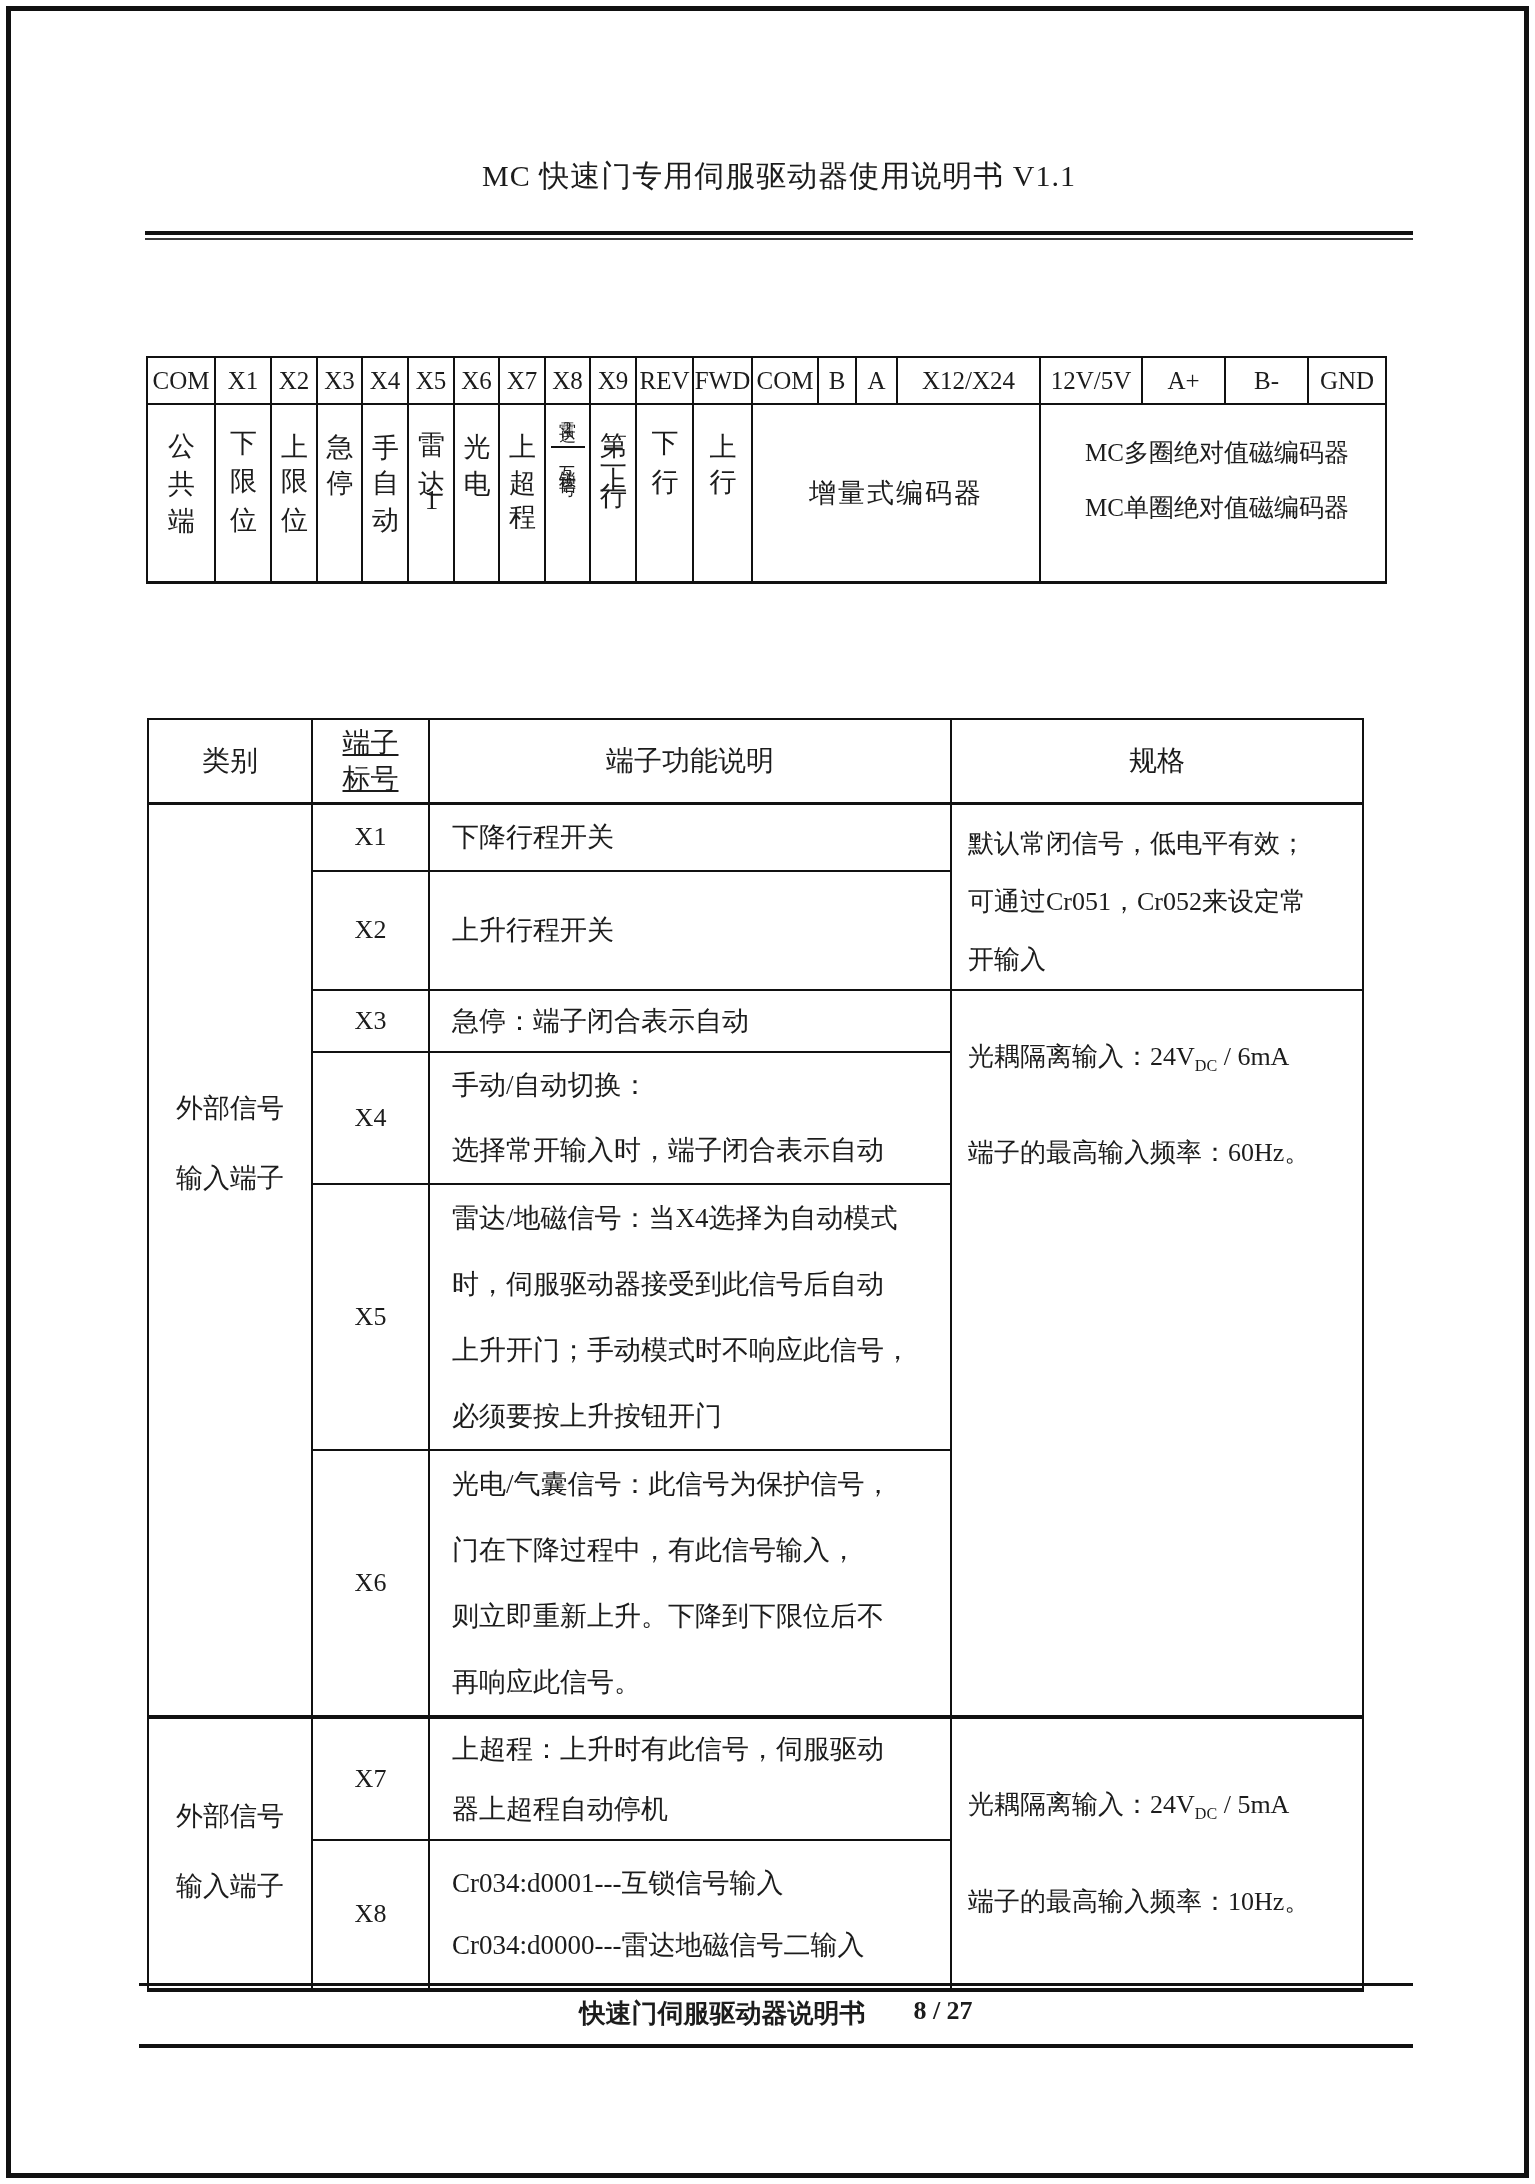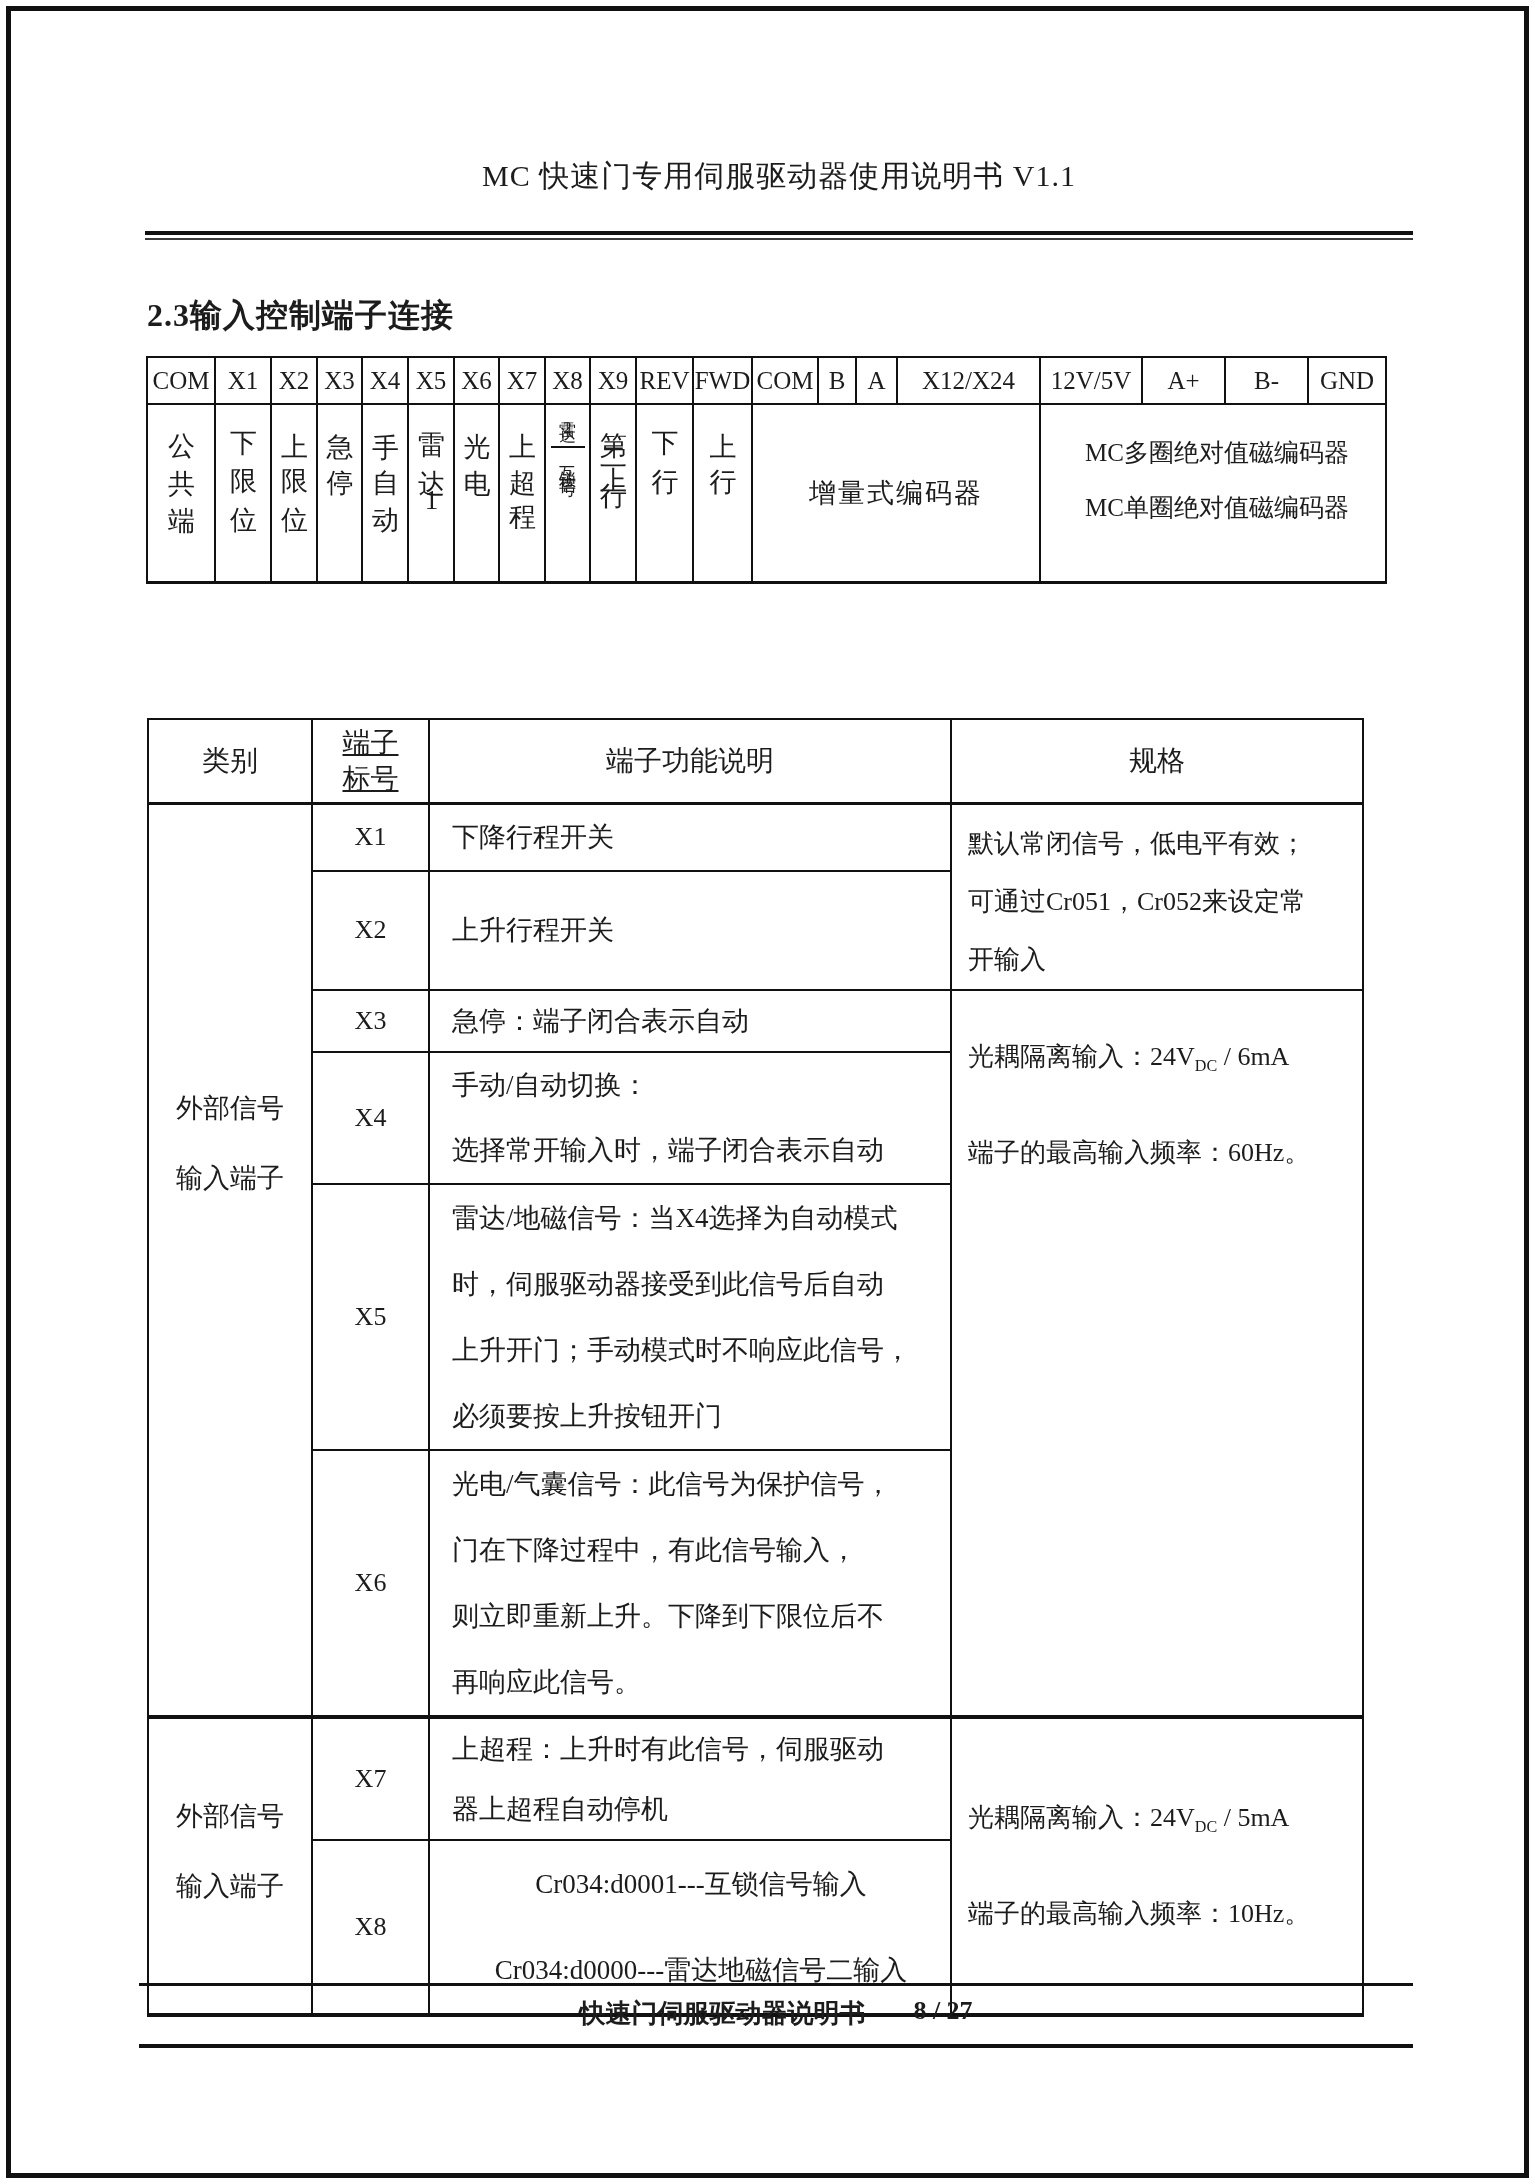--- a/index.html
+++ b/index.html
@@ -52,21 +52,21 @@
   .cat1{padding-top:268px;}
   .cat2{padding-top:62px;}
   .t2 .tid{text-align:center;vertical-align:middle;font-size:26px;}
   .t2 .fn{vertical-align:middle;}
   .fn-in{white-space:pre-line;padding-left:22px;}
   .r-x1 .fn-in,.r-x2 .fn-in,.r-x3 .fn-in{line-height:34px;}
   .r-x4 .fn-in{line-height:65px;}
   .r-x5 .fn-in{line-height:66px;}
   .r-x6 .fn-in{line-height:66px;}
   .r-x7 .fn-in{line-height:60px;}
-  .r-x8 .fn-in{line-height:86px;text-align:center;}
+  .r-x8 .fn-in{line-height:62px;}
   .t2 .spec{vertical-align:top;font-size:26px;}
   .spec-in{padding-left:16px;}
   .spec1{padding-top:10px;line-height:58px;white-space:pre-line;}
   .spec2{padding-top:22px;line-height:87px;}
   .t2 .spec-mid{vertical-align:middle;}
   .spec3{line-height:87px;}
   .spec sub{font-size:0.62em;}
 
   
   .ft-rule1{position:absolute;left:139px;top:1983px;width:1274px;height:3px;background:#111;}
@@ -77,21 +77,20 @@
 </head>
 <body>
 
 <div class="page">
   <div class="frame"></div>
 
   <div class="hdr-title">MC 快速门专用伺服驱动器使用说明书 V1.1</div>
   <div class="hdr-rule1"></div>
   <div class="hdr-rule2"></div>
 
-  <div class="sec-title">2.3输入控制端子连接</div>
 
   <table class="t1">
     <colgroup>
       <col style="width:68px">
         <col style="width:56px">
         <col style="width:46px">
         <col style="width:45px">
       <col style="width:46px">
         <col style="width:46px">
         <col style="width:45px">

